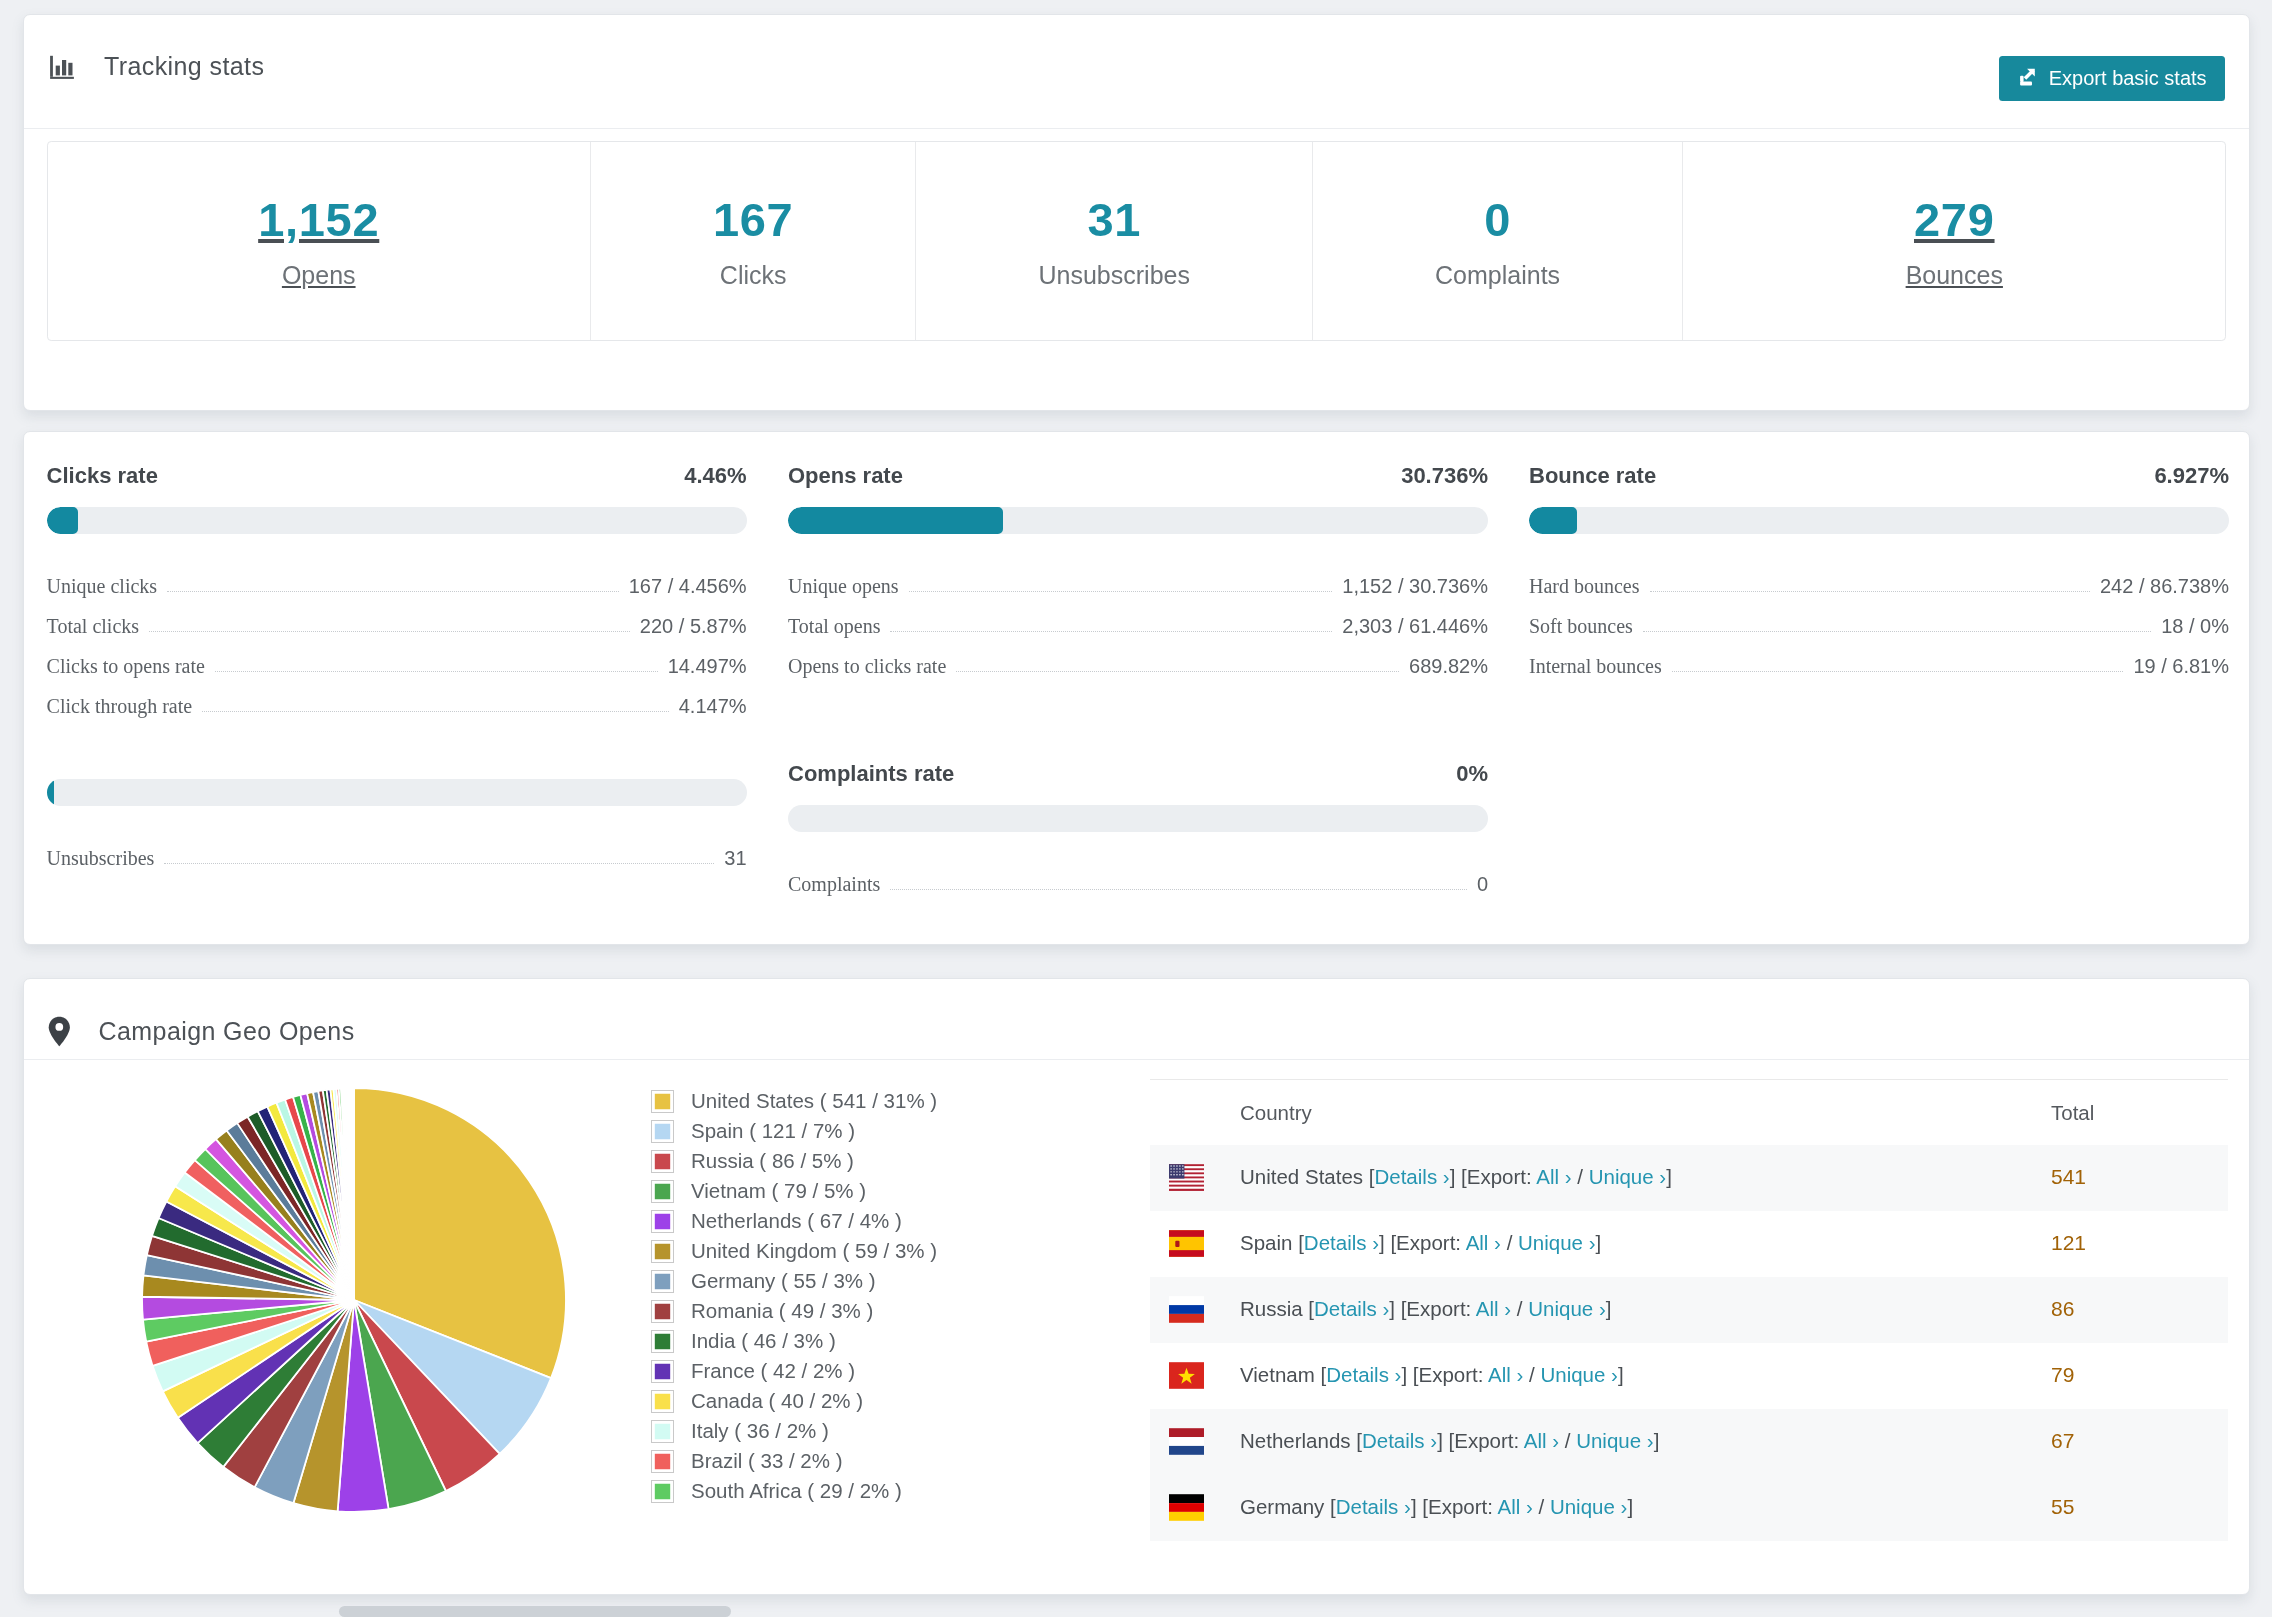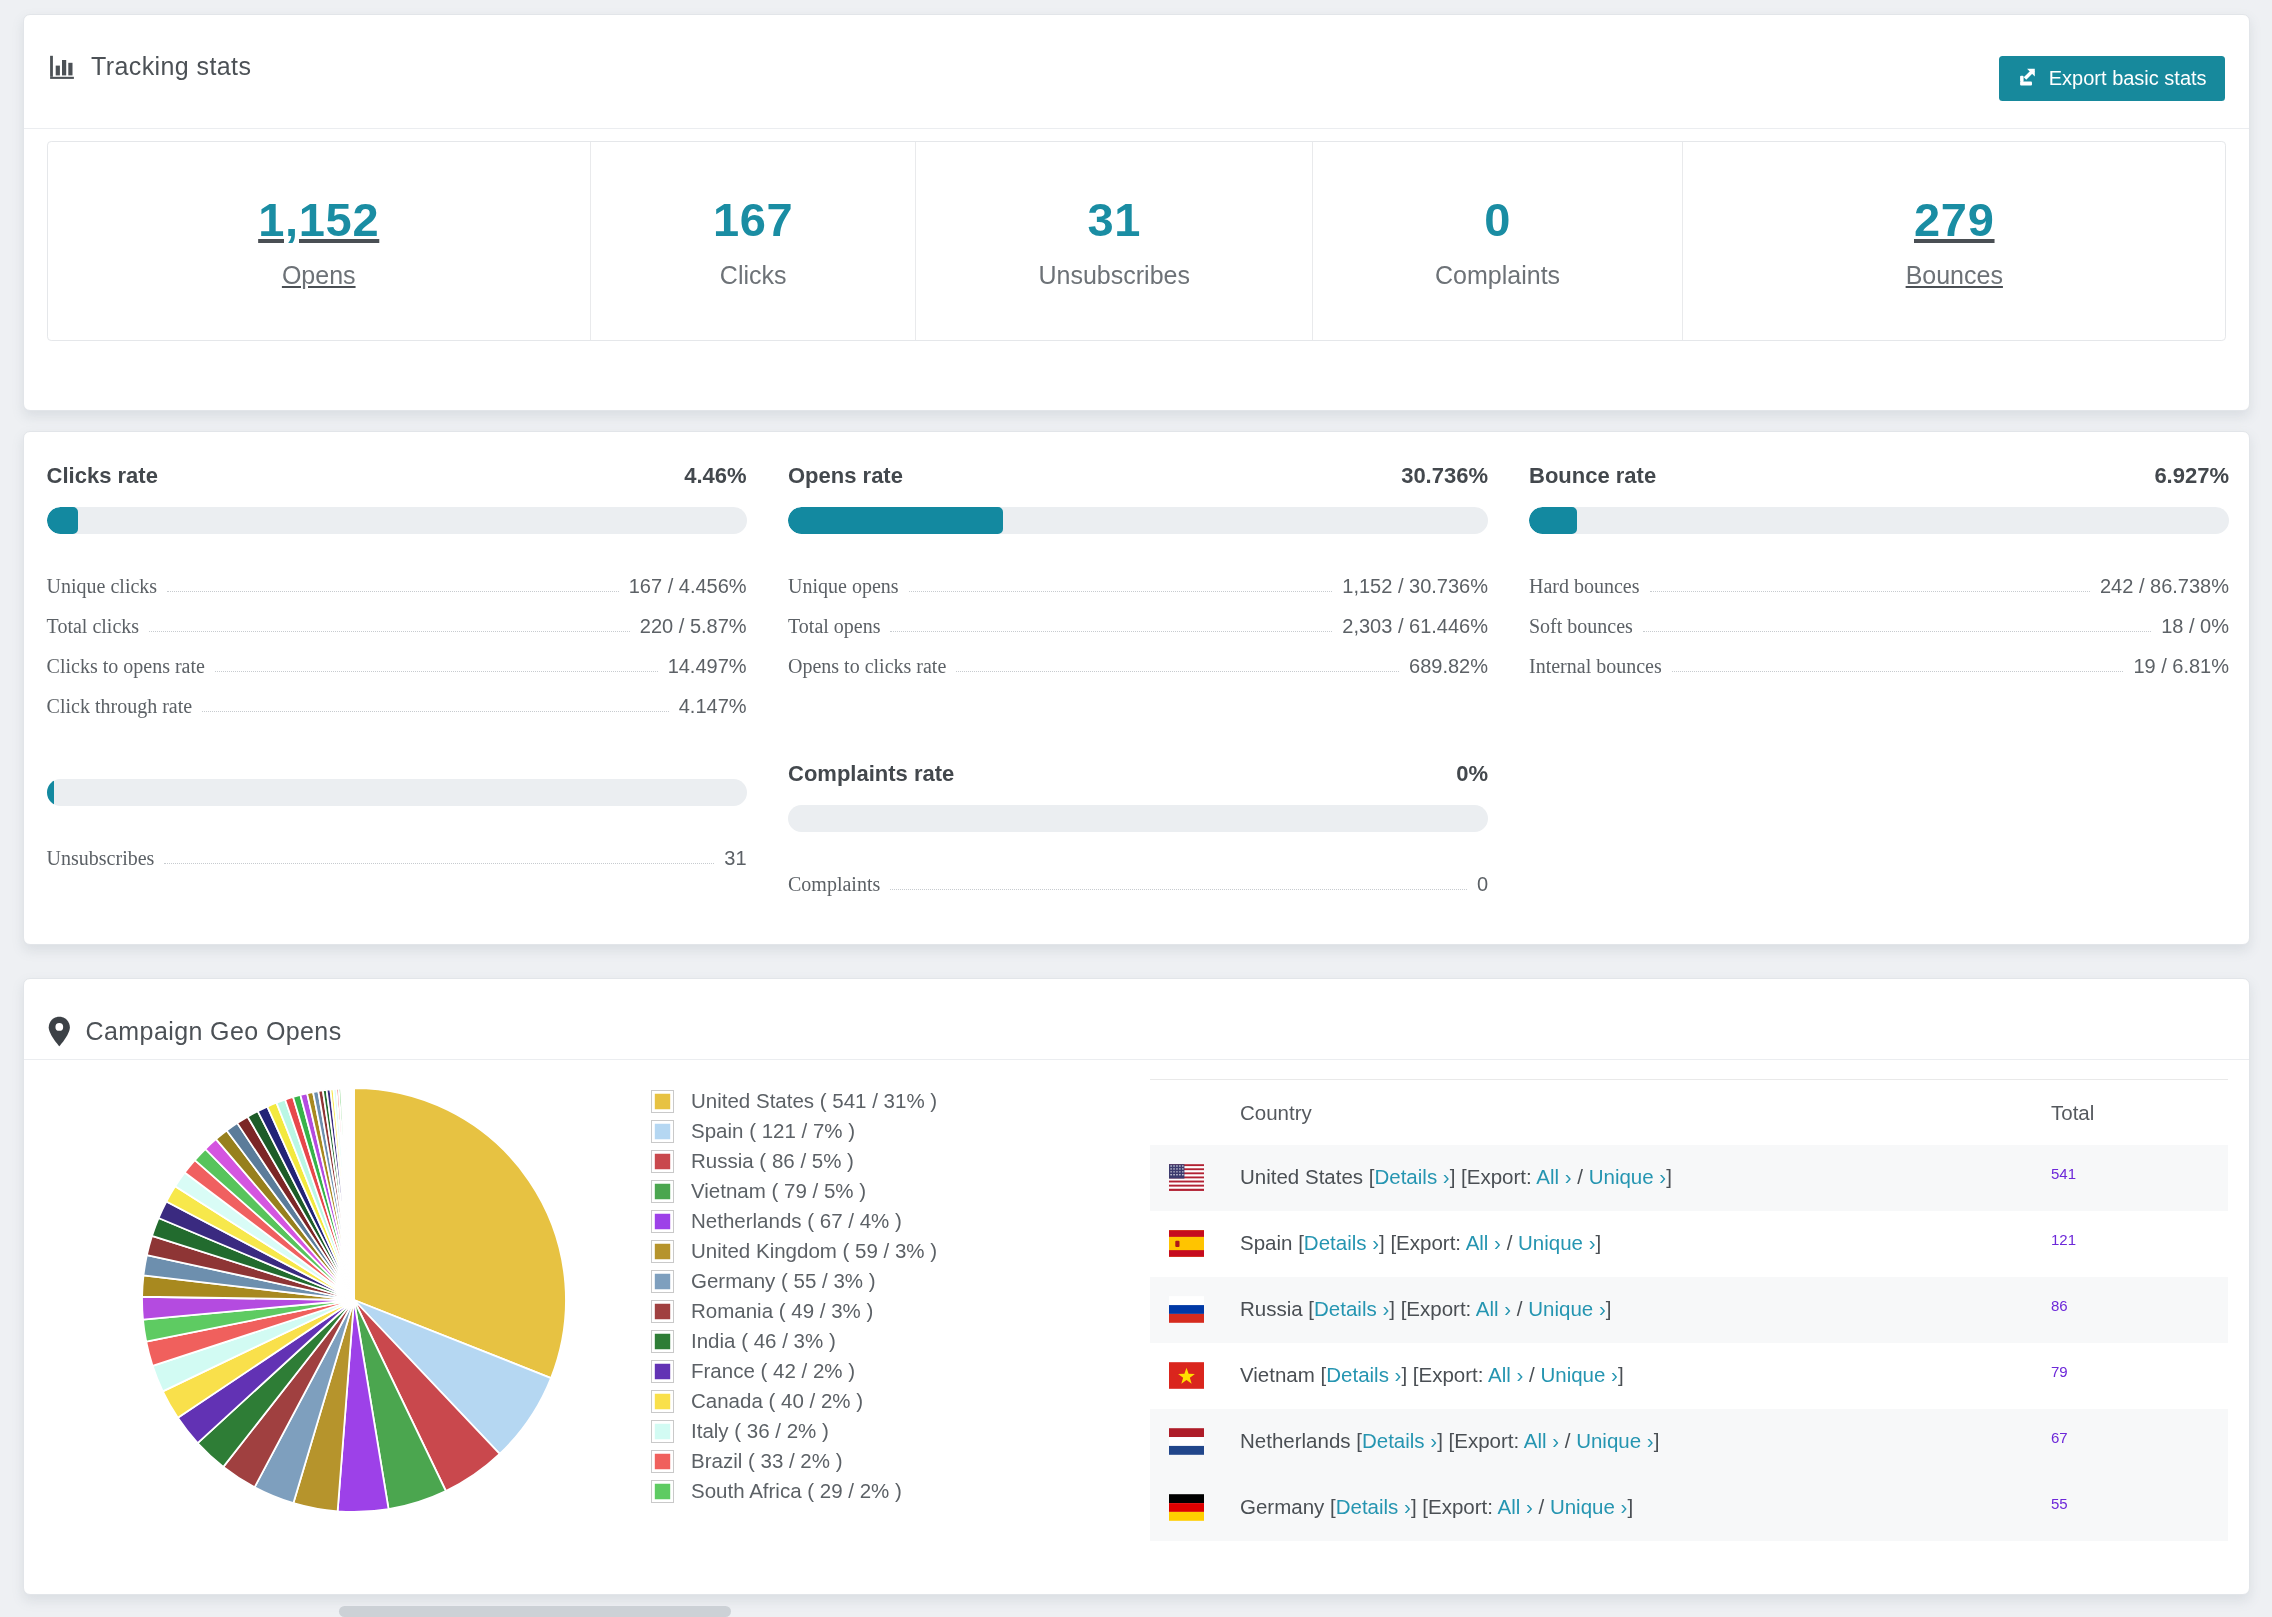--- a/index.html
+++ b/index.html
@@ -10,21 +10,21 @@
     color:#4a4f54;
   }
   .card{
     position:absolute;background:#fff;
     border:0.7px solid #e2e5e9;border-radius:7px;
     box-shadow:0 5.6px 11.3px rgba(120,130,140,.16);
   }
   
   #card-tracking{left:23px;top:14px;width:2225px;height:395px;}
   .card-title{
-    position:absolute;left:24px;top:37px;display:flex;align-items:center;gap:15px;
+    position:absolute;left:24px;top:37px;display:flex;align-items:center;gap:28px;
     font-size:25px;font-weight:500;color:#4c5156;letter-spacing:0.4px;
   }
   .card-title svg{display:block;}
   .hdr-divider{position:absolute;left:0;right:0;top:113px;border-top:0.7px solid #ebedf0;}
   .export-btn{
     position:absolute;right:24px;top:41px;height:45px;
     display:flex;align-items:center;gap:10px;padding:0 18.4px;
     background:#17899c;color:#fff;font-size:20px;border:none;border-radius:3.5px;
     font-family:"Liberation Sans", sans-serif;cursor:pointer;
   }
@@ -65,21 +65,21 @@
     border-top:0.7px solid #e9e9e9;}
   .t-head{height:65px;position:relative;}
   .t-head .th-country{position:absolute;left:90px;top:21px;font-size:20.5px;color:#55595e;}
   .t-head .th-total{position:absolute;left:901px;top:21px;font-size:20.5px;color:#55595e;}
   .t-row{height:66px;position:relative;}
   .t-row.striped{background:#f7f8f9;}
   .t-flag{position:absolute;left:19px;top:19px;width:35px;height:27px;overflow:hidden;}
   .t-flag svg{display:block;}
   .t-name{position:absolute;left:90px;top:20px;font-size:20.5px;color:#4a4f54;white-space:nowrap;}
   .t-name a{color:#2595b1;text-decoration:none;cursor:pointer;}
-  .t-total{position:absolute;left:901px;top:20px;font-size:15px;color:#6d28d9;}
+  .t-total{position:absolute;left:901px;top:20px;font-size:21px;color:#a16207;}
   
   #h-scroll-thumb{position:absolute;left:339px;top:1606px;width:392px;height:11.3px;
     background:#ccd1d6;border-radius:5.6px;}
 </style>
 </head>
 <body>
 
 <div class="card" id="card-tracking">
   <div class="card-title">
     <span>

